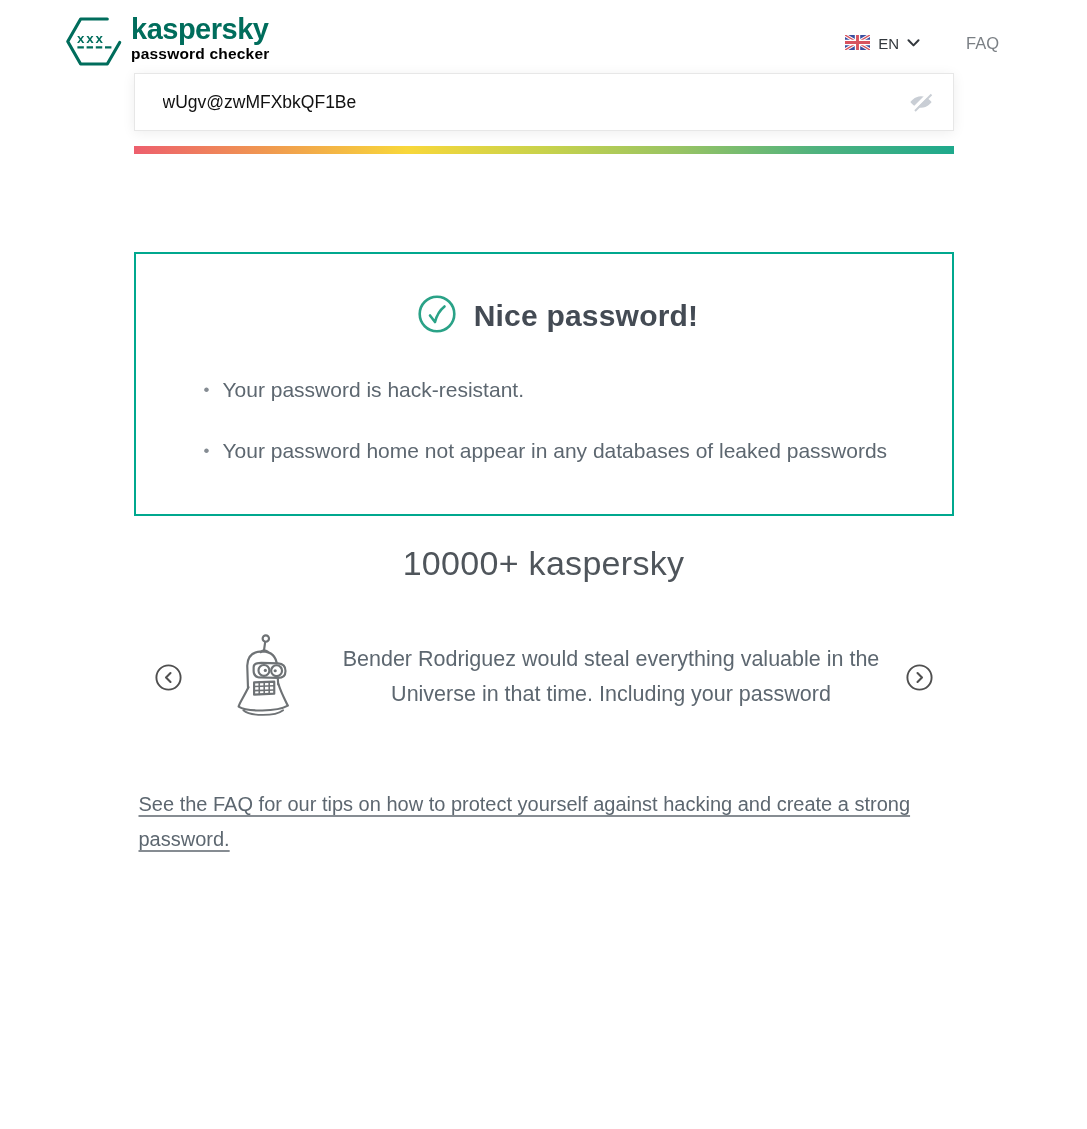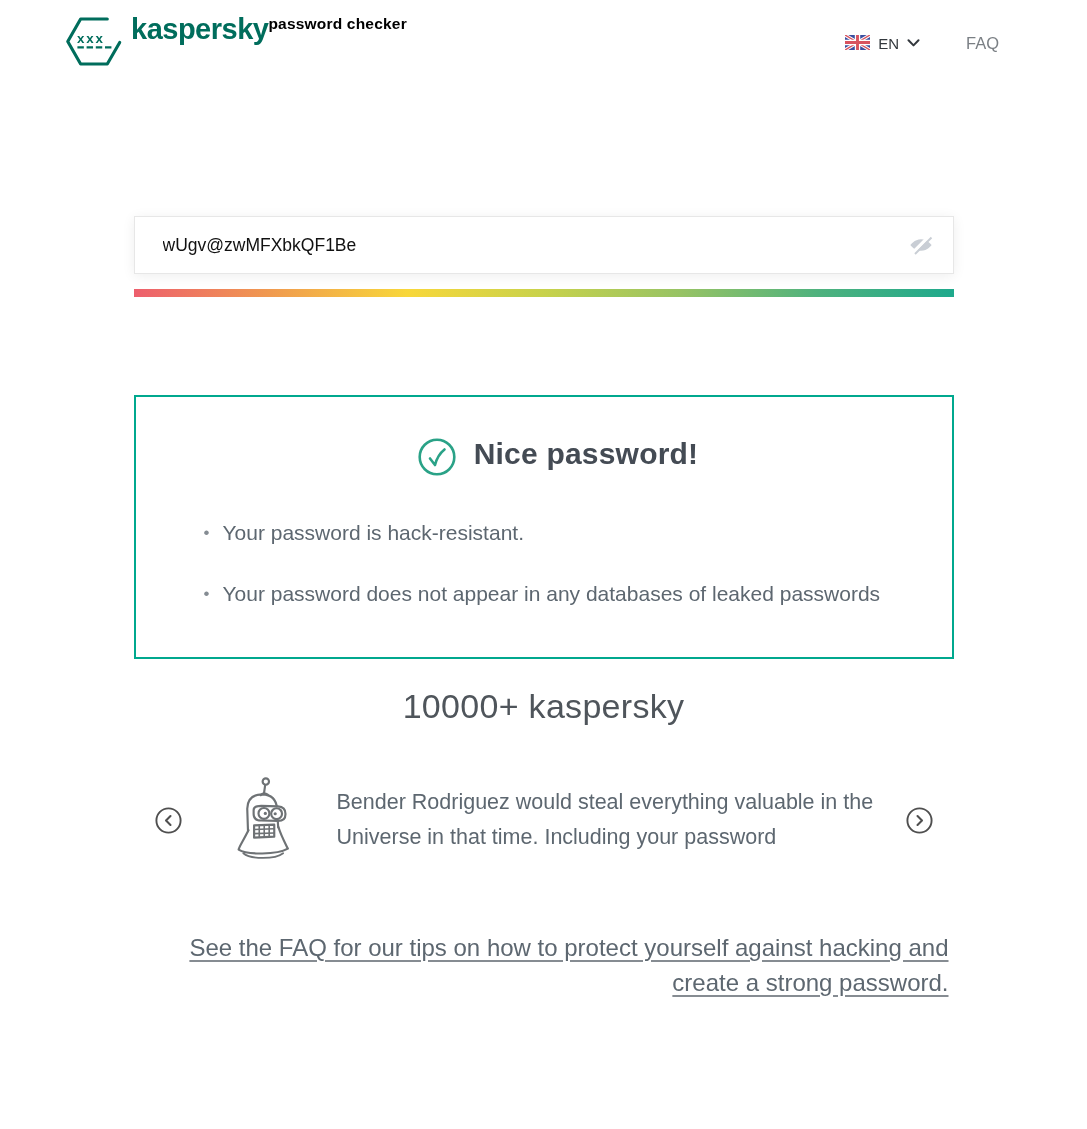--- a/index.html
+++ b/index.html
@@ -9,75 +9,75 @@
     font-family:"Liberation Sans", sans-serif;
     color:#5d6770; overflow:hidden;
   }
 
   
   .header {
     display:flex; justify-content:space-between; align-items:flex-start;
     padding:14px 88px 0 65px;
   }
   .logo { display:flex; align-items:flex-start; gap:9px; cursor:pointer; text-decoration:none; }
-  .logo-text { display:flex; flex-direction:row; }
+  .logo-text { display:flex; flex-direction:column; }
   .logo-brand { font-size:29px; font-weight:bold; color:#006d5c; letter-spacing:-0.5px; line-height:30px; }
   .logo-product { font-size:15.5px; font-weight:bold; color:#000000; letter-spacing:0.2px; margin-top:1px; }
   .header-right { display:flex; align-items:center; margin-top:20px; }
   .lang-select { display:flex; align-items:flex-start; gap:8px; cursor:pointer; background:none; border:none; padding:0; font-family:inherit; }
   .lang-code { font-size:15px; color:#33383d; }
   .faq-link { margin-left:46px; font-size:16.5px; color:#7a7f84; text-decoration:none; }
 
   
   .container { width:820px; margin:0 auto; }
 
-  .password-wrap { position:relative; margin-top:143px; }
+  .password-wrap { position:relative; }
   .password-input {
     width:100%; height:58px; border:1px solid #e7e7e7; background:#fff;
     box-shadow:0 2px 12px rgba(0,0,0,0.07);
     padding:0 60px 0 28px; font-size:17.5px; color:#111;
     font-family:"Liberation Sans", sans-serif; outline:none;
   }
   .eye-btn {
     position:absolute; right:16px; top:50%; transform:translateY(-50%);
     background:none; border:none; padding:2px; cursor:pointer; line-height:0;
   }
 
   .strength-bar { height:8px; margin-top:15px; }
 
   
   .result-box {
     margin-top:98px; border:2px solid #00a88e; background:#fff;
     padding:40px 40px 46px 68px; min-height:235px;
   }
-  .result-title-row { display:flex; justify-content:center; gap:17px; }
+  .result-title-row { display:flex; justify-content:center; align-items:center; gap:17px; }
   .result-title { font-size:30px; font-weight:bold; color:#444b54; letter-spacing:0.2px; }
   .result-list { list-style:none; margin:37px 0 0 0; padding:0; }
   .result-list li {
     font-size:21px; line-height:30px; color:#5d6770; margin-bottom:29px;
     display:flex; align-items:baseline;
   }
   .result-list li:last-child { margin-bottom:0; }
   .bullet-dot { color:#858c93; font-size:17px; margin-right:13px; position:relative; top:-2px; }
 
   
   .bf-desc {
     margin:56px auto 0; width:720px; text-align:center;
     font-size:21.5px; line-height:34px; color:#5d6770;
   }
   .bf-time { margin-top:28px; text-align:center; font-size:34px; color:#4f555b; letter-spacing:0.3px; }
 
   
-  .carousel { display:flex; align-items:center; margin-top:48px; padding:0 21px; }
+  .carousel { display:flex; align-items:center; margin-top:48px; padding:0 21px;text-align:center; }
   .car-btn { background:none; border:none; padding:0; cursor:pointer; line-height:0; }
   .car-img { margin-left:51px; line-height:0; }
   .car-text { flex:1; margin-left:44px; margin-right:20px; font-size:21.5px; line-height:35px; color:#5d6770; }
 
   
-  .footer-faq { margin:64px auto 0; width:810px; text-align:right; font-size:24px; line-height:35px; }
+  .footer-faq { margin:64px auto 0; width:810px; text-align:left; font-size:20px; line-height:35px; }
   .footer-faq a { color:#5d6770; text-decoration:underline; text-underline-offset:4px; text-decoration-color:#868c92; }
 </style>
 </head>
 <body>
 
 <div class="header">
   <a class="logo">
     <span>
       <svg width="57" height="55" viewBox="0 0 62 58">
         <path d="M46,4.5 H17 L3,29 L17,53.5 H46 L59.5,30" fill="none" stroke="#006d5c" stroke-width="3.4" stroke-linejoin="round" stroke-linecap="round"></path>
@@ -140,21 +140,21 @@
       </span>
       <span class="result-title">Nice password!</span>
     </div>
     <ul class="result-list">
       <li>
         <span class="bullet-dot">•</span>
         <span>Your password is hack-resistant.</span>
       </li>
       <li>
         <span class="bullet-dot">•</span>
-        <span>Your password does not appear in any databases of leaked passwords</span>
+        <span>Your password home not appear in any databases of leaked passwords</span>
       </li>
     </ul>
   </div>
 
   <div class="bf-time">10000+ kaspersky</div>
 
   <div class="carousel">
     <button class="car-btn">
       <span>
         <svg width="27" height="27" viewBox="0 0 27 27">

